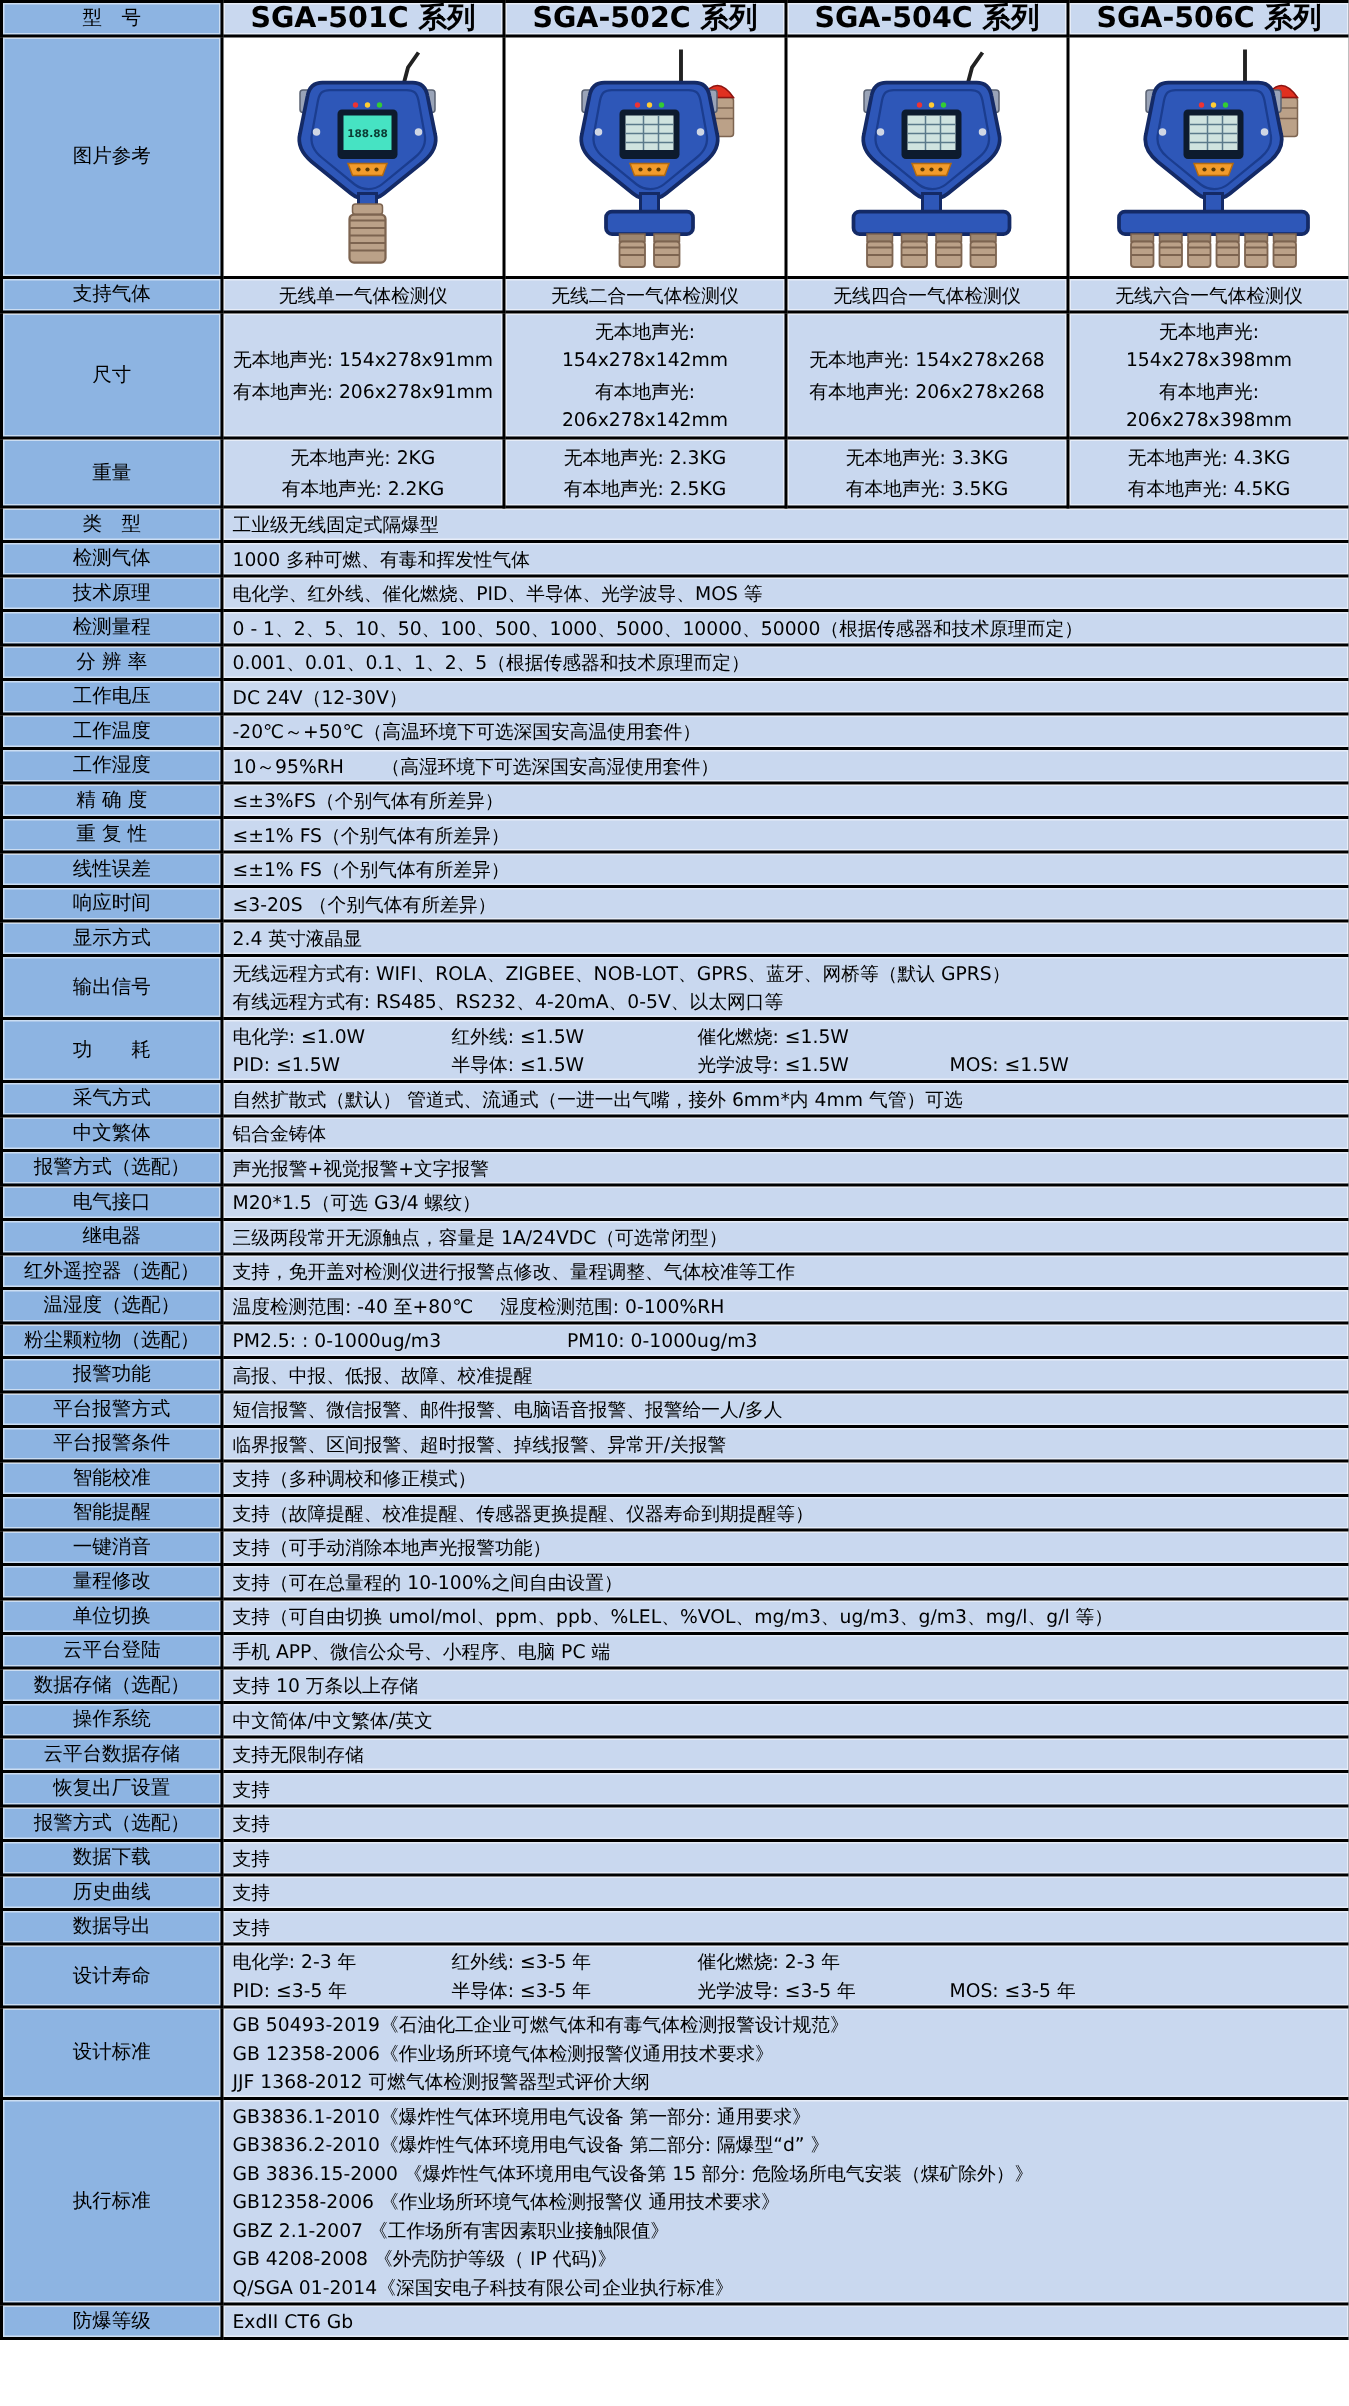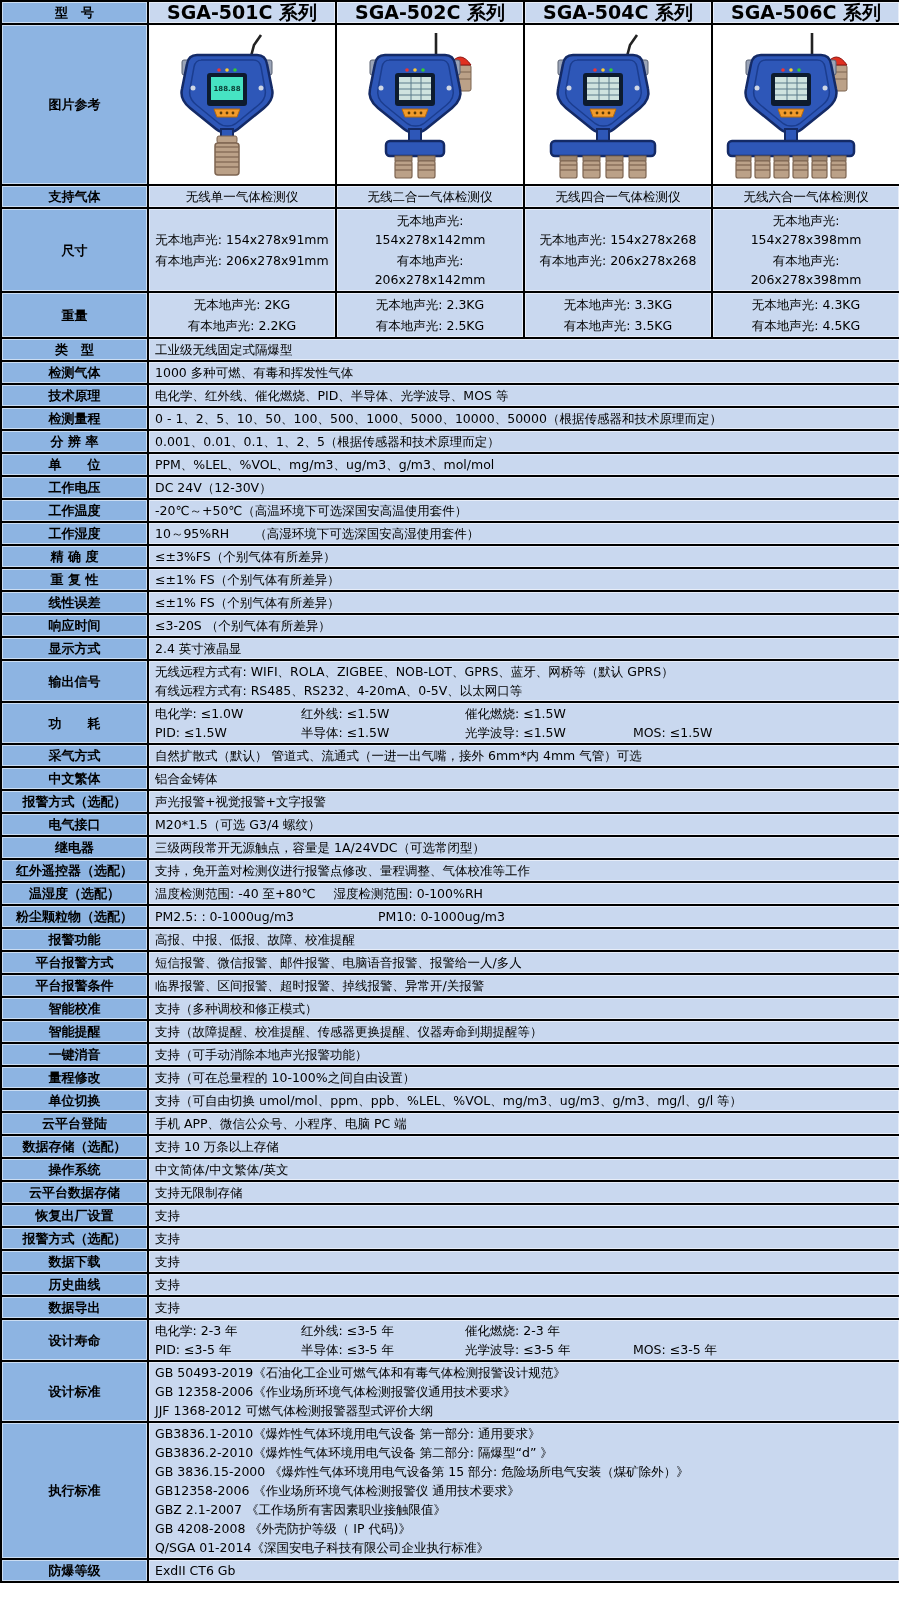--- a/index.html
+++ b/index.html
@@ -11,33 +11,33 @@
   }
   *{box-sizing:border-box;margin:0;padding:0;}
   html,body{background:#fff;}
   body{width:899px;font-family:"DejaVu Sans","Liberation Sans",sans-serif;color:var(--text);}
   table{border-collapse:collapse;width:899px;table-layout:fixed;}
   col.c-label{width:147px;}
   col.c-model{width:188px;}
   td{border:2px solid var(--border);background:var(--cell-bg);
      font-size:12.5px;line-height:19px;padding:1px 6px;vertical-align:middle;
      box-shadow:inset 0 0 0 1px rgba(255,255,255,.55);overflow:hidden;}
-  td.lbl{background:var(--label-bg);font-weight:bold;text-align:center;font-size:13px;padding:1px 2px;}
+  td.lbl{background:var(--label-bg);font-weight:normal;text-align:center;font-size:13px;padding:1px 2px;}
   td.colhead{font-weight:bold;text-align:center;height:23px;font-size:19px;}
   td.imgcell{background:var(--image-bg);height:159px;text-align:center;padding:0;}
   td.center{text-align:center;}
   td.val{text-align:left;}
   .line{display:block;}
   .twoline .line{padding:1px 0;}
   .seg{display:inline-block;margin-right:18px;}
   .tabs-aligned .seg:nth-child(1){min-width:128px;}
   .tabs-aligned .seg:nth-child(2){min-width:146px;}
   .tabs-aligned .seg:nth-child(3){min-width:150px;}
   .tabs-wide .seg:nth-child(1){min-width:205px;}
-  .devwrap{display:flex;align-items:center;justify-content:flex-start;height:159px;}
+  .devwrap{display:flex;align-items:center;justify-content:flex-end;height:159px;}
   svg{display:block;}
 </style>
 </head>
 <body>
 
 <table>
   <colgroup>
     <col class="c-label">
       <col class="c-model">
       <col class="c-model">
@@ -312,26 +312,20 @@
           <div class="line">0 - 1、2、5、10、50、100、500、1000、5000、10000、50000（根据传感器和技术原理而定）</div>
         </td>
       </tr>
       <tr>
         <td class="lbl">分 辨 率</td>
         <td class="val" colspan="4">
           <div class="line">0.001、0.01、0.1、1、2、5（根据传感器和技术原理而定）</div>
         </td>
       </tr>
       <tr>
-        <td class="lbl">单　　位</td>
-        <td class="val" colspan="4">
-          <div class="line">PPM、%LEL、%VOL、mg/m3、ug/m3、g/m3、mol/mol</div>
-        </td>
-      </tr>
-      <tr>
         <td class="lbl">工作电压</td>
         <td class="val" colspan="4">
           <div class="line">DC 24V（12-30V）</div>
         </td>
       </tr>
       <tr>
         <td class="lbl">工作温度</td>
         <td class="val" colspan="4">
           <div class="line">-20℃～+50℃（高温环境下可选深国安高温使用套件）</div>
         </td>

